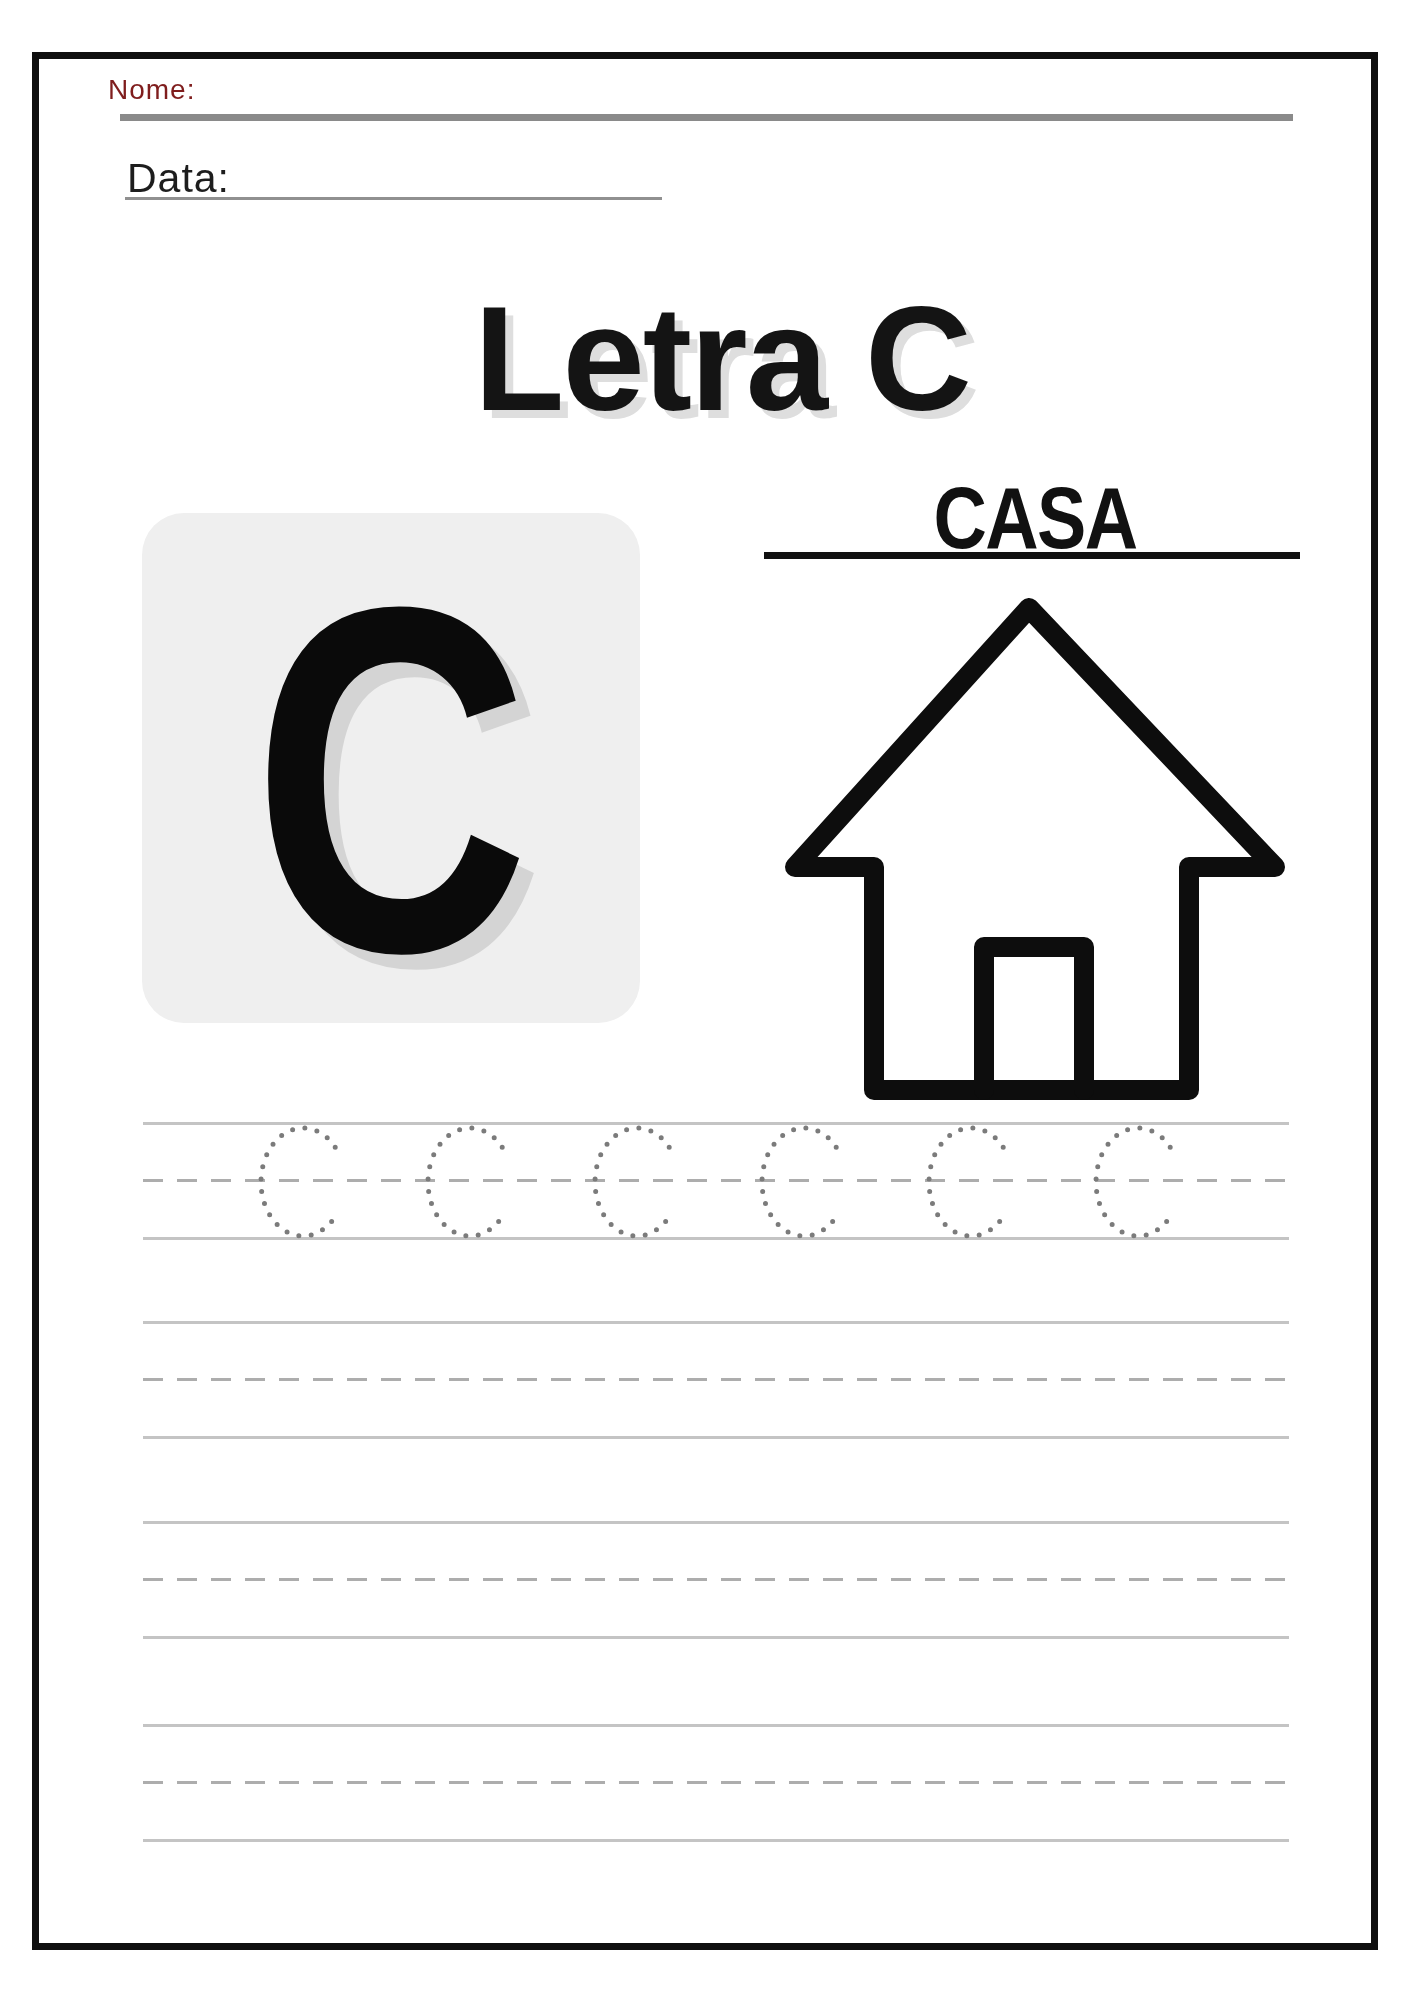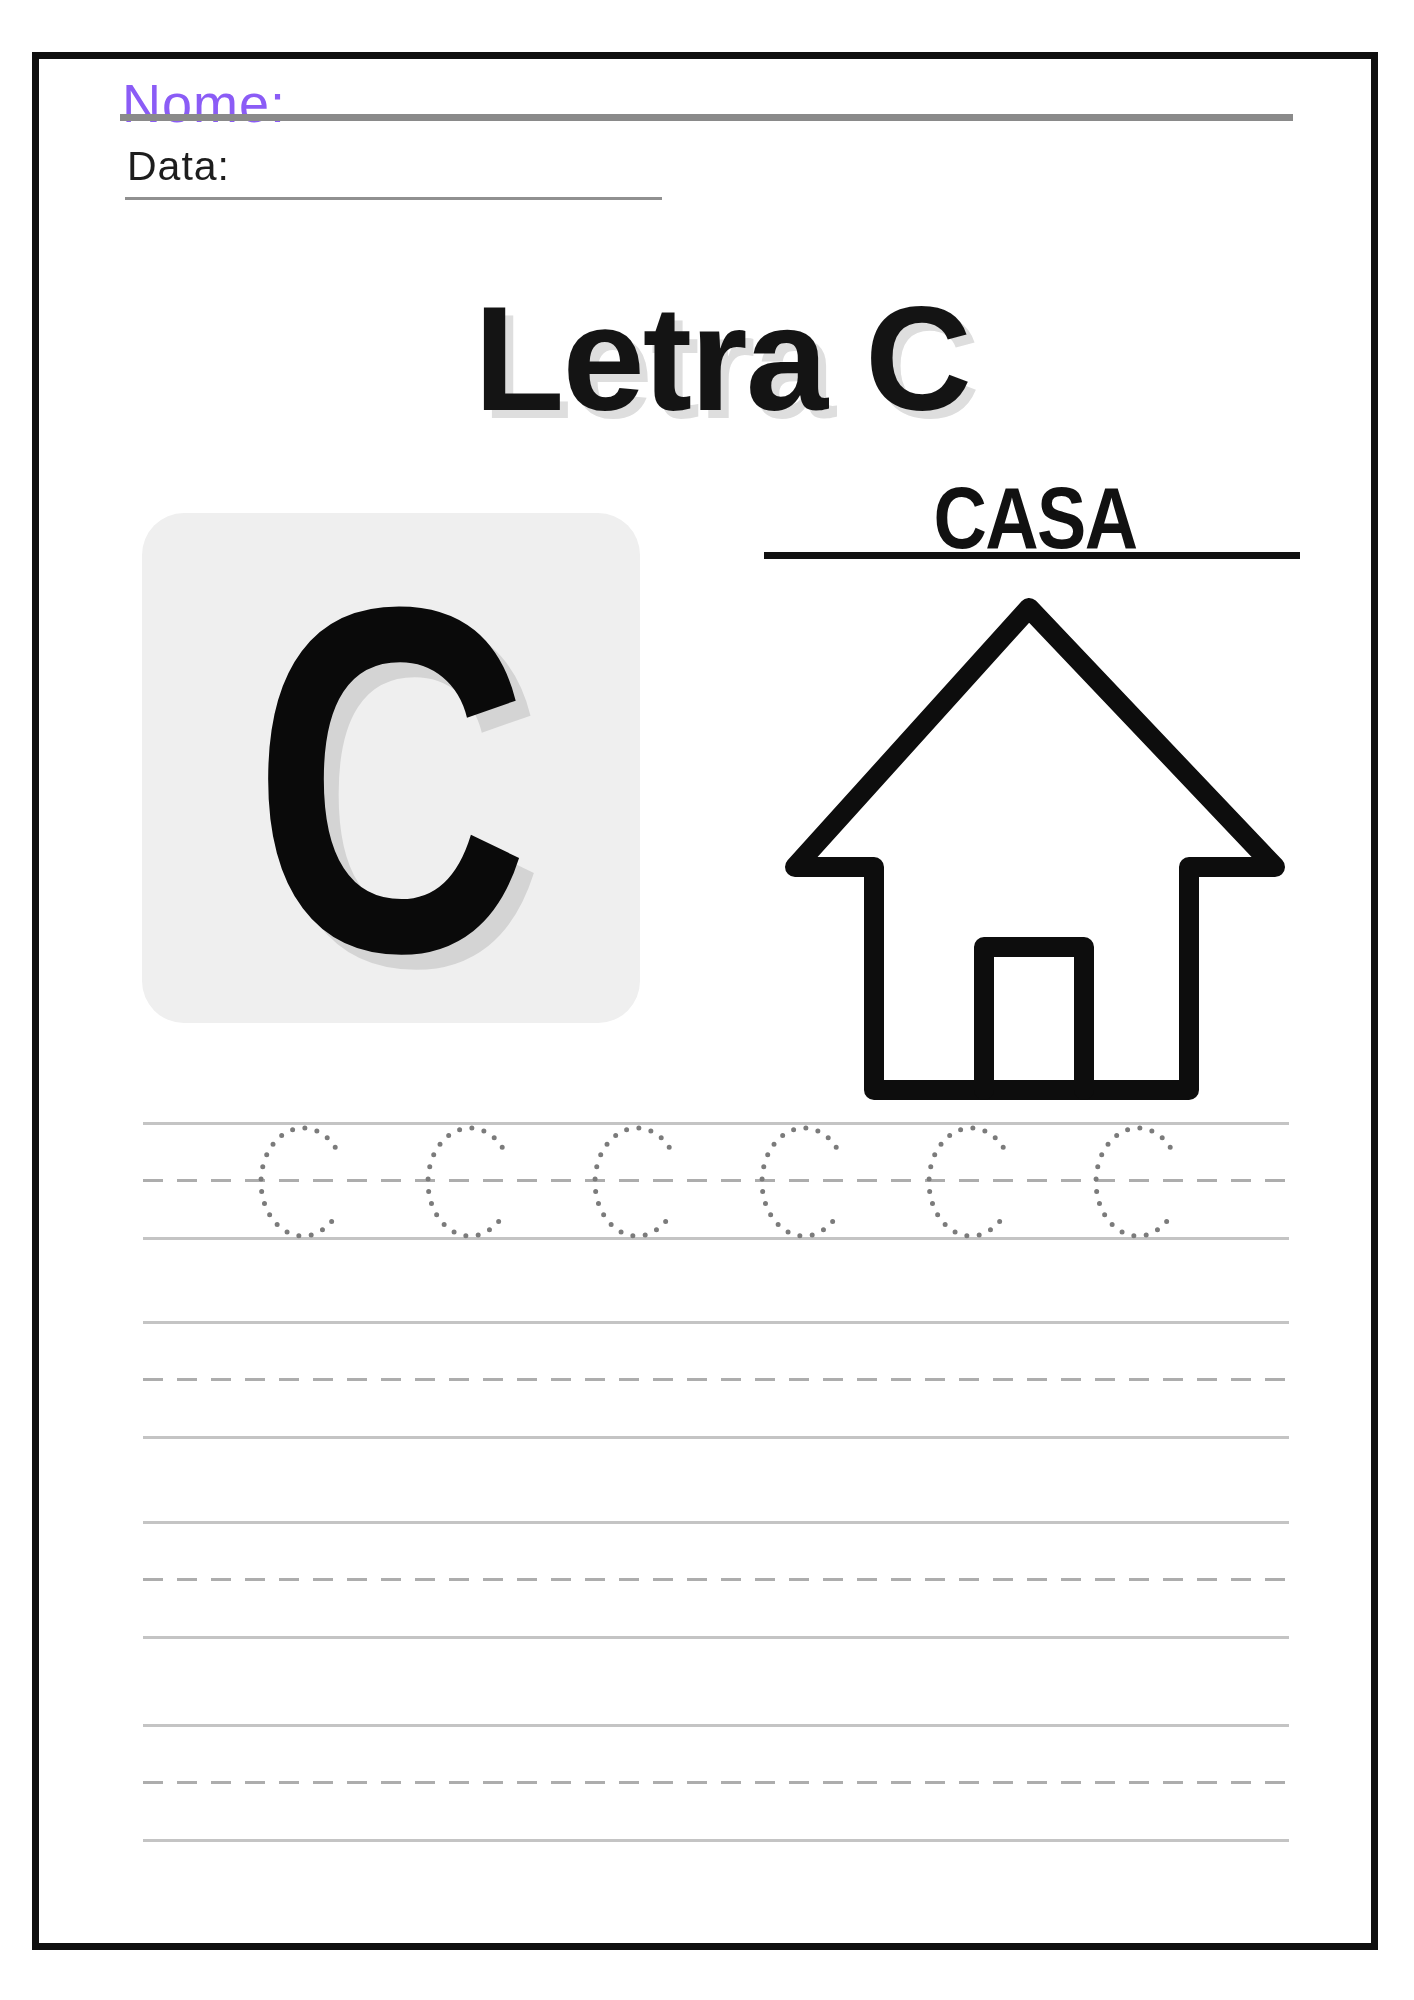--- a/index.html
+++ b/index.html
@@ -10,30 +10,30 @@
     font-family:"Liberation Sans", sans-serif;
     overflow:hidden;
   }
   .frame{
     position:absolute;
     left:32px;top:52px;width:1346px;height:1898px;
     border:7px solid var(--frame,#0f0f0f);
     box-sizing:border-box;
   }
   .name-label{
-    position:absolute;left:122px;top:76px;
-    font-size:54px;font-weight:400;letter-spacing:1px;
-    color:#8b5cf6;line-height:1;
+    position:absolute;left:108px;top:76px;
+    font-size:28px;font-weight:400;letter-spacing:1px;
+    color:#7f1d1d;line-height:1;
   }
   .name-line{
     position:absolute;left:120px;top:114px;width:1173px;height:7px;
     background:var(--underline-name,#8a8a8a);
   }
   .date-label{
-    position:absolute;left:127px;top:146px;
+    position:absolute;left:127px;top:158px;
     font-size:41px;font-weight:400;letter-spacing:1px;
     color:#1d1d1d;line-height:1;
   }
   .date-line{
     position:absolute;left:125px;top:197px;width:537px;height:3px;
     background:var(--underline-date,#909090);
   }
   .title{
     position:absolute;left:0;top:270px;width:1414px;margin:15px;
     text-align:center;

